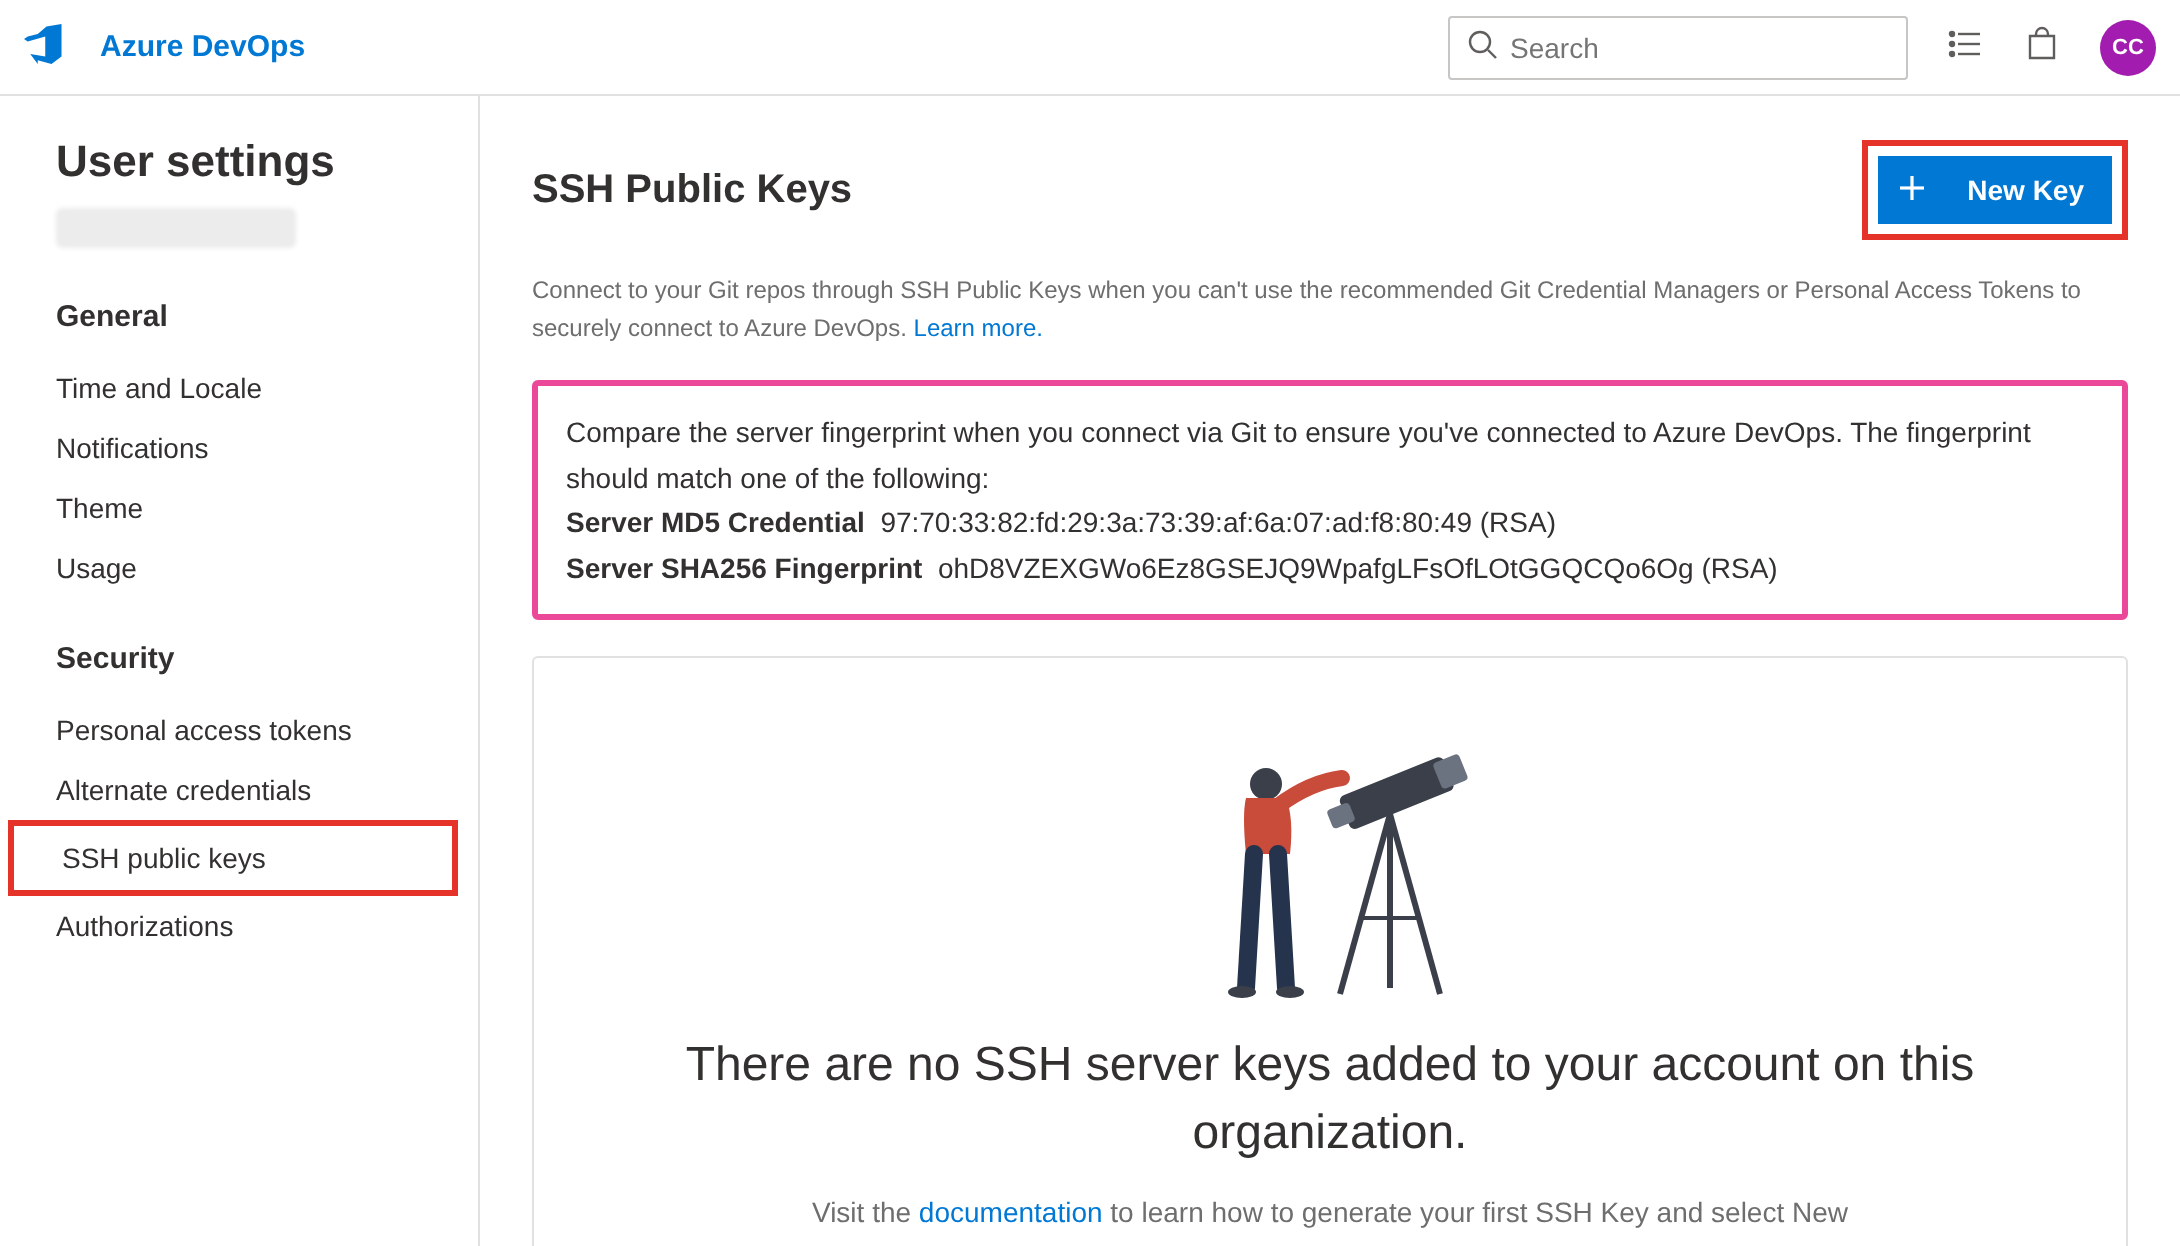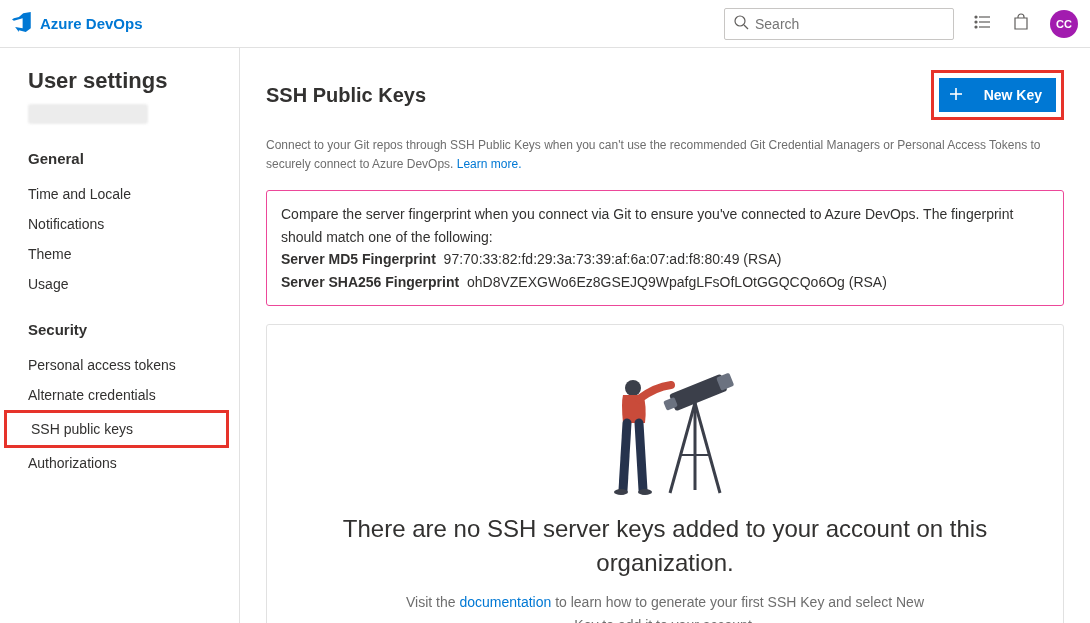--- a/index.html
+++ b/index.html
@@ -15,21 +15,21 @@
     .topbar {
       height: 48px;
       display: flex;
       align-items: center;
       border-bottom: 1px solid #e1e1e1;
       padding: 0 12px;
     }
     .brand {
       display: flex;
       align-items: center;
-      gap: 8px;
+      gap: 18px;
       cursor: pointer;
     }
     .brand-text {
       color: #0078d4;
       font-weight: 600;
       font-size: 15px;
     }
     .topbar-spacer { flex: 1; }
     .search-box {
       display: flex;
@@ -146,21 +146,21 @@
       cursor: pointer;
     }
     .desc {
       color: #6e6e6e;
       font-size: 12px;
       line-height: 1.6;
       margin-bottom: 16px;
     }
     .desc a { color: #0078d4; text-decoration: none; cursor: pointer; }
     .fingerprint-box {
-      border: 1px solid #ec4899;
+      border: 3px solid #ec4899;
       border-radius: 3px;
       padding: 12px 14px;
       font-size: 14px;
       line-height: 1.6;
       margin-bottom: 18px;
     }
     .fp-label { font-weight: 600; display: inline-block; }
     .empty-box {
       border: 1px solid #e1e1e1;
       border-radius: 3px;
@@ -262,21 +262,21 @@
       </div>
     </div>
 
     <p class="desc">
       <span>Connect to your Git repos through SSH Public Keys when you can't use the recommended Git Credential Managers or Personal Access Tokens to securely connect to Azure DevOps. </span><a>Learn more.</a>
     </p>
 
     <div class="fingerprint-box">
       <div>Compare the server fingerprint when you connect via Git to ensure you've connected to Azure DevOps. The fingerprint should match one of the following:</div>
       <div>
-        <span class="fp-label">Server MD5 Fingerprint</span>&nbsp;&nbsp;<span>97:70:33:82:fd:29:3a:73:39:af:6a:07:ad:f8:80:49 (RSA)</span>
+        <span class="fp-label">Server MD5 Credential</span>&nbsp;&nbsp;<span>97:70:33:82:fd:29:3a:73:39:af:6a:07:ad:f8:80:49 (RSA)</span>
       </div>
       <div>
         <span class="fp-label">Server SHA256 Fingerprint</span>&nbsp;&nbsp;<span>ohD8VZEXGWo6Ez8GSEJQ9WpafgLFsOfLOtGGQCQo6Og (RSA)</span>
       </div>
     </div>
 
     <div class="empty-box">
       <div class="illus">
         <svg width="180" height="150" viewBox="0 0 180 150">
 

